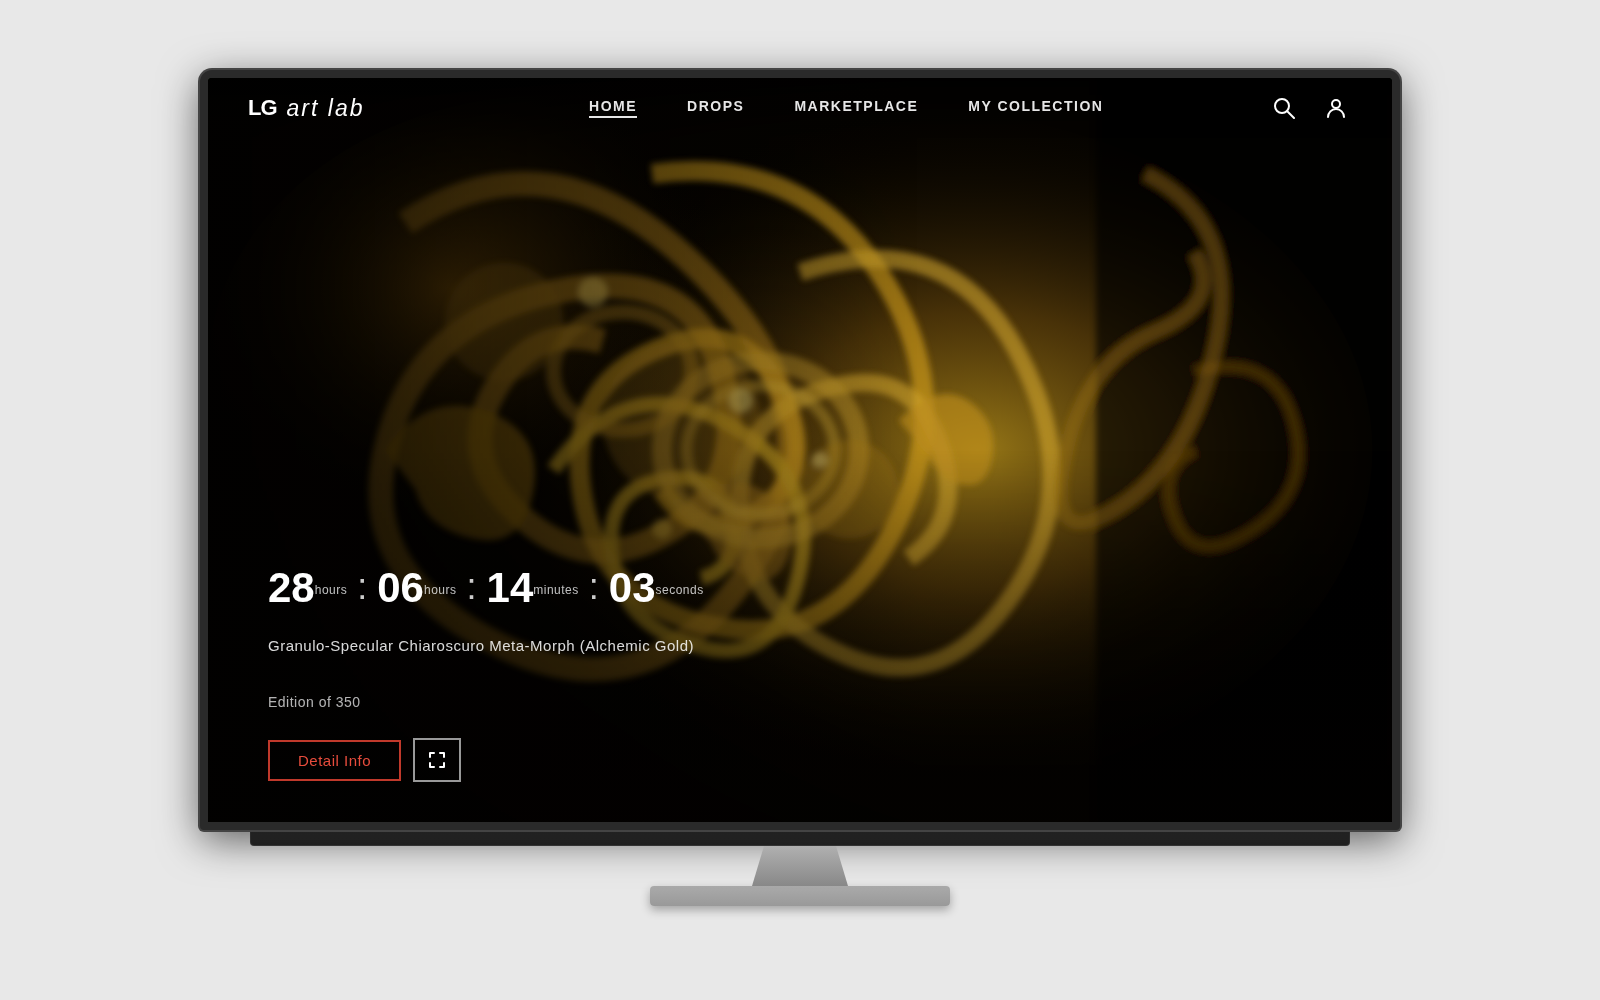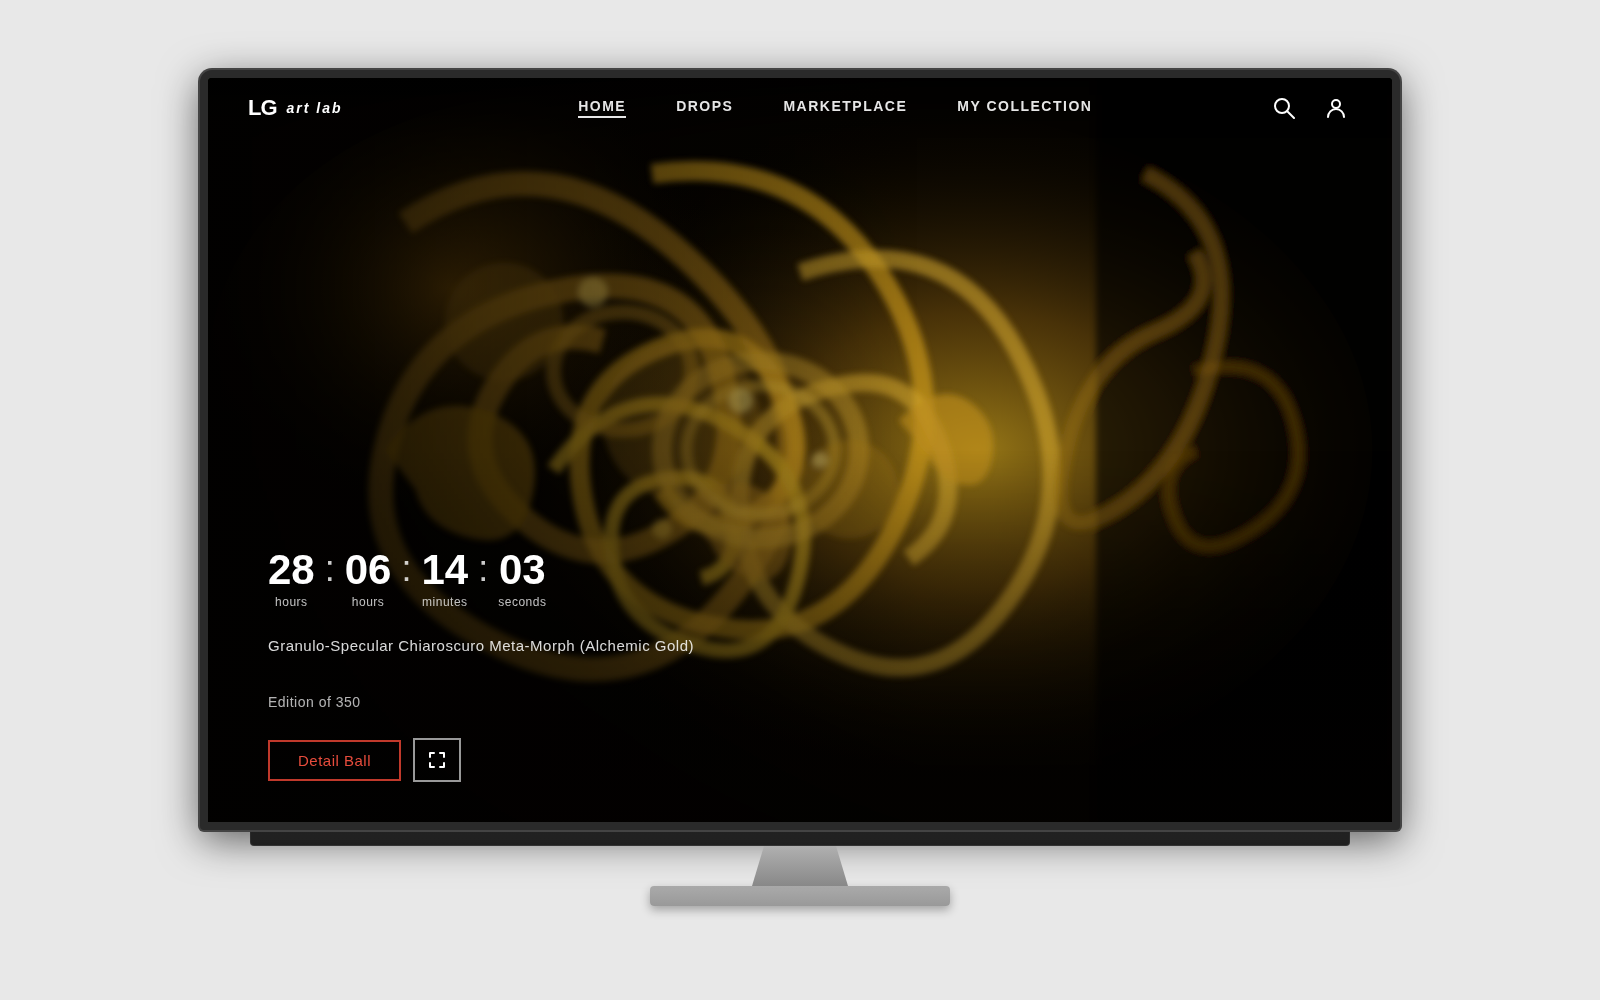--- a/index.html
+++ b/index.html
@@ -110,22 +110,22 @@
 
     .logo-lg {
       font-size: 22px;
       font-weight: 900;
       color: white;
       letter-spacing: -1px;
       font-family: Arial Black, sans-serif;
     }
 
     .logo-artlab {
-      font-size: 14px;
-      font-weight: 700;
+      font-size: 23px;
+      font-weight: 400;
       color: white;
       letter-spacing: 2px;
       margin-left: 8px;
       font-style: italic;
     }
 
     .nav-links {
       display: flex;
       gap: 50px;
       flex: 1;
@@ -178,21 +178,21 @@
     
     .countdown {
       display: flex;
       align-items: flex-start;
       gap: 0;
       margin-bottom: 28px;
     }
 
     .countdown-unit {
       display: flex;
-      flex-direction: column;
+      flex-direction: row;
       align-items: center;
       text-align: right;
     }
 
     .countdown-number {
       font-size: 42px;
       font-weight: 700;
       color: white;
       line-height: 1;
     }
@@ -397,21 +397,21 @@
             <span class="countdown-label">seconds</span>
           </div>
         </div>
 
 
         <div class="artwork-title">Granulo-Specular Chiaroscuro Meta-Morph (Alchemic Gold)</div>
 
         <div class="edition-info">Edition of 350</div>
 
         <div class="buttons-row">
-          <button class="btn-detail">Detail Ball</button>
+          <button class="btn-detail">Detail Info</button>
           <button class="btn-expand">
             <svg width="20" height="20" viewBox="0 0 20 20" fill="none">
               <polyline points="3,7 3,3 7,3" stroke="white" stroke-width="2" stroke-linecap="round" stroke-linejoin="round"></polyline>
               <polyline points="13,3 17,3 17,7" stroke="white" stroke-width="2" stroke-linecap="round" stroke-linejoin="round"></polyline>
               <polyline points="17,13 17,17 13,17" stroke="white" stroke-width="2" stroke-linecap="round" stroke-linejoin="round"></polyline>
               <polyline points="7,17 3,17 3,13" stroke="white" stroke-width="2" stroke-linecap="round" stroke-linejoin="round"></polyline>
             </svg>
           </button>
         </div>
       </div>

